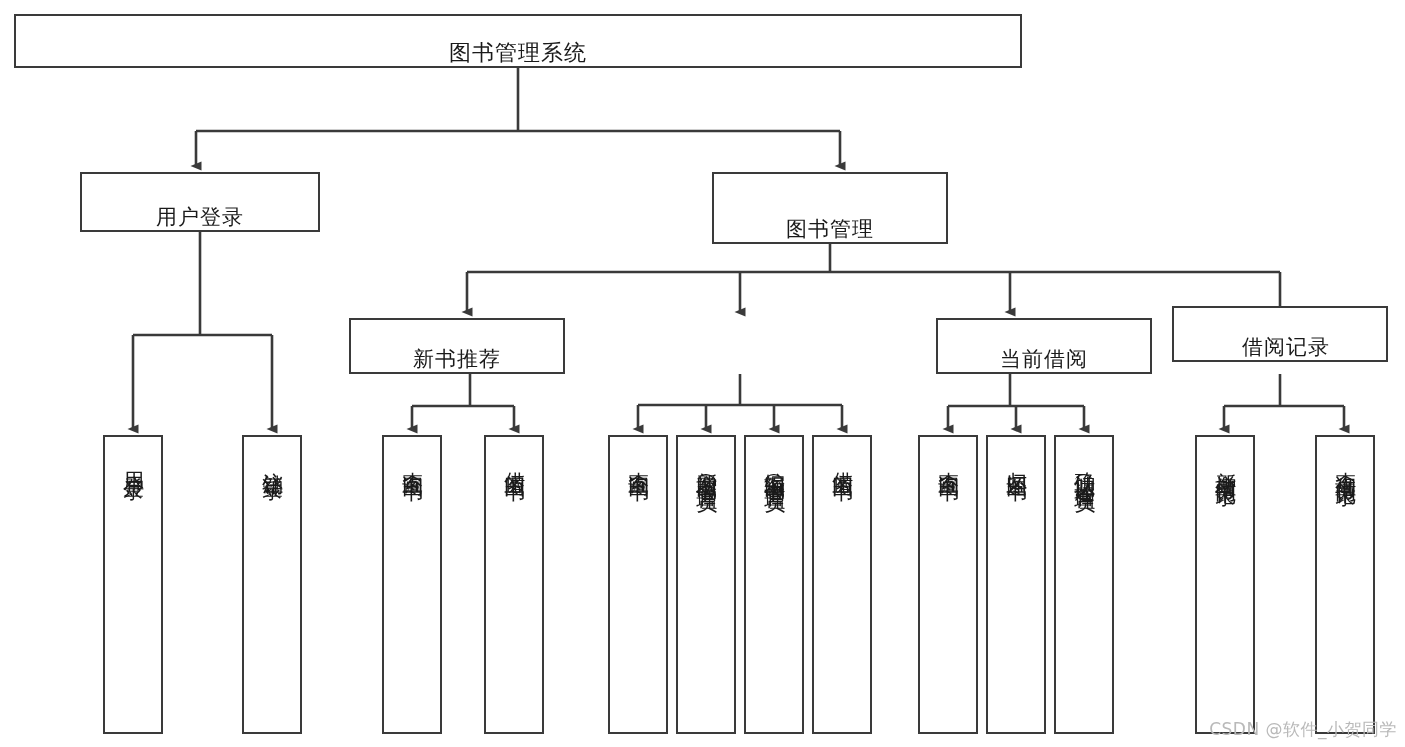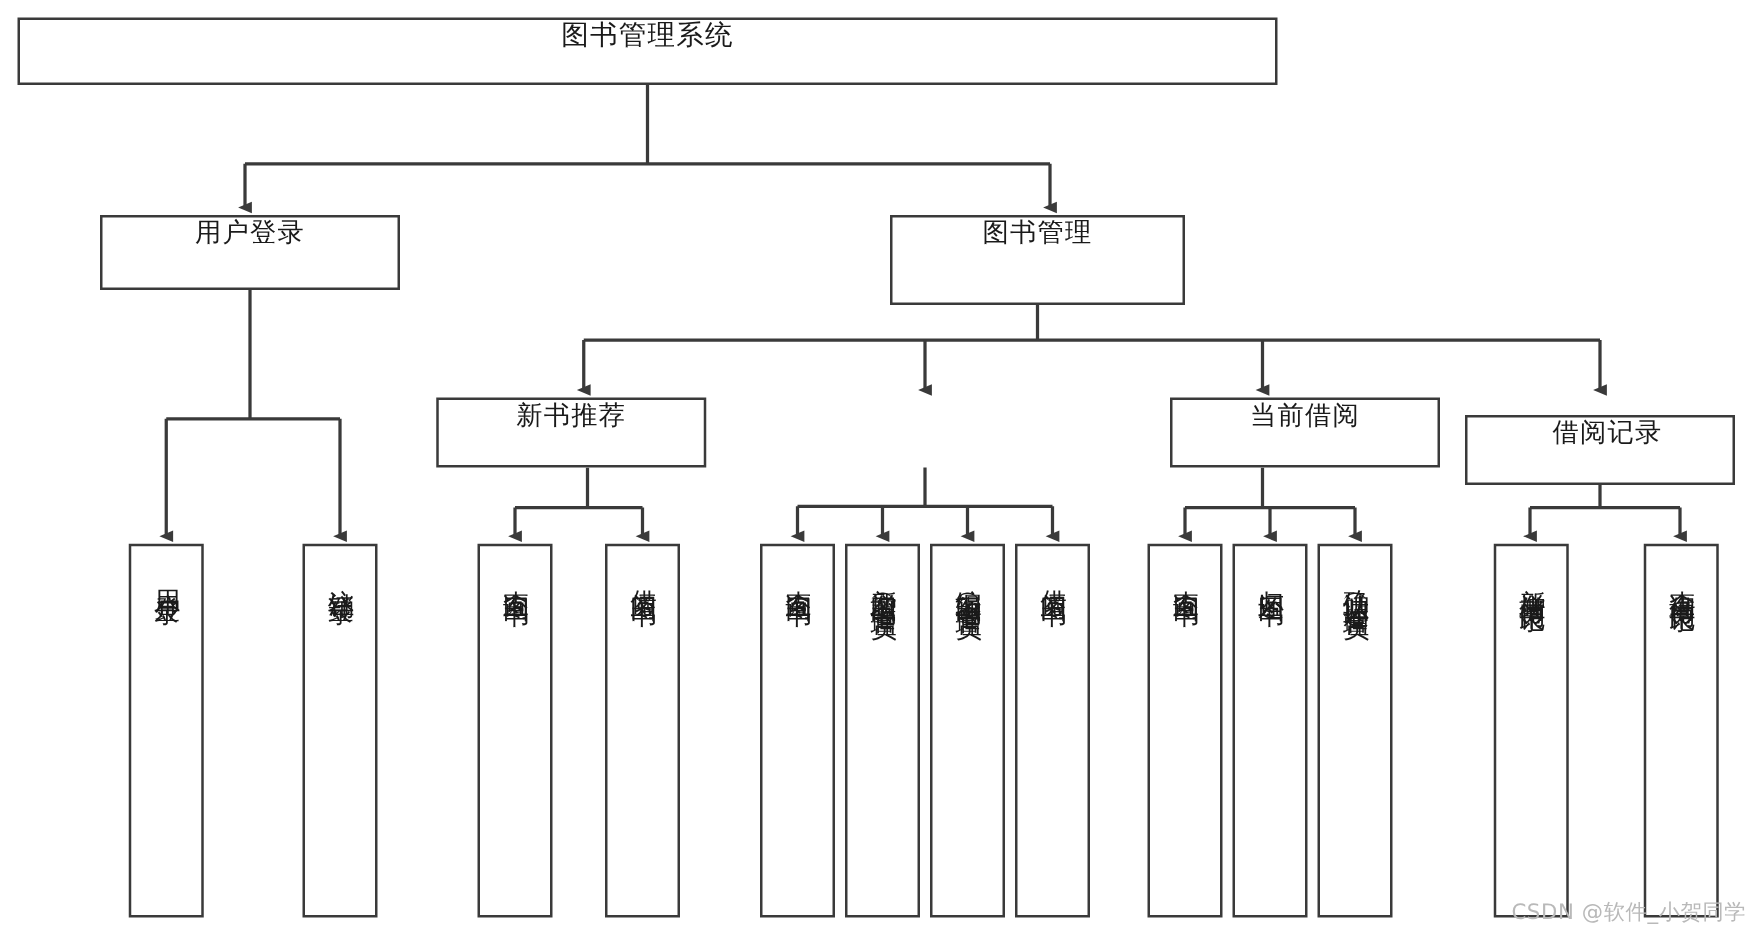--- a/index.html
+++ b/index.html
@@ -18,21 +18,21 @@
     position:absolute;left:0;top:0;
     width:1405px;height:747px;
     pointer-events:none;
   }
   .node{
     position:absolute;
     box-sizing:border-box;
     background:#ffffff;
     border:2px solid #3a3a3a;
     display:flex;
-    align-items:flex-start;
+    align-items:flex-end;
     justify-content:center;
     color:#1a1a1a;
   }
   .node.horiz{
     font-size:21px;
     letter-spacing:1px;
     line-height:1.2;
   }
   .node.root{
     font-size:22px;
@@ -125,21 +125,21 @@
   <div class="node horiz" style="left:712px;top:172px;width:236px;height:72px;">
     <span>图书管理</span>
   </div>
 
   <div class="node horiz" style="left:349px;top:318px;width:216px;height:56px;">
     <span>新书推荐</span>
   </div>
   <div class="node horiz" style="left:936px;top:318px;width:216px;height:56px;">
     <span>当前借阅</span>
   </div>
-  <div class="node horiz" style="left:1172px;top:332px;width:216px;height:56px;padding-left:12px;">
+  <div class="node horiz" style="left:1172px;top:306px;width:216px;height:56px;padding-left:12px;">
     <span>借阅记录</span>
   </div>
 
   <div class="node leaf" style="left:103px;top:435px;width:60px;height:299px;">
     <span class="vtext">用户登录</span>
   </div>
   <div class="node leaf" style="left:242px;top:435px;width:60px;height:299px;">
     <span class="vtext">注销登录</span>
   </div>
 

